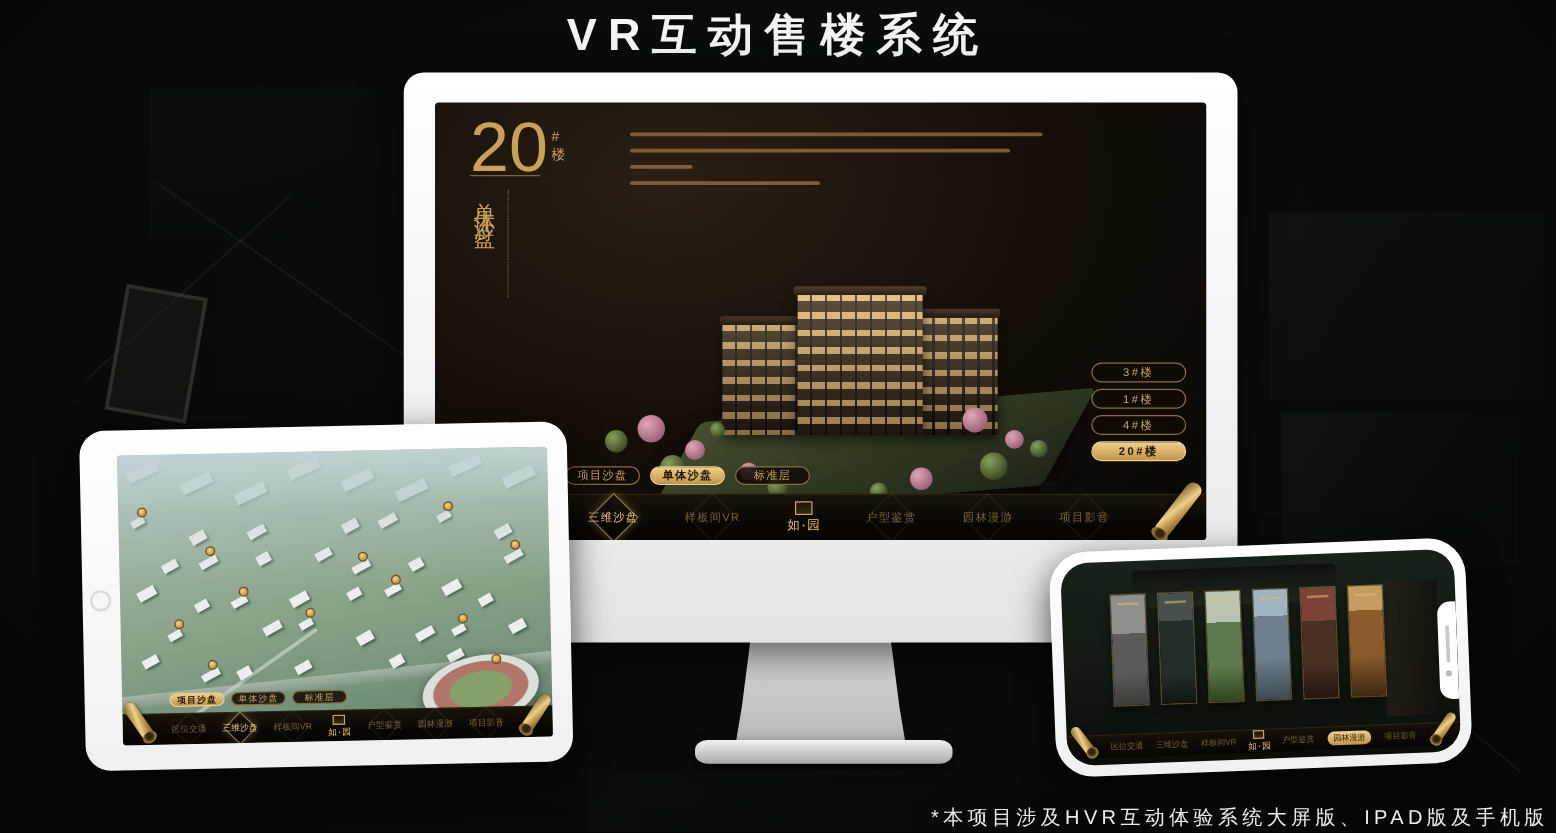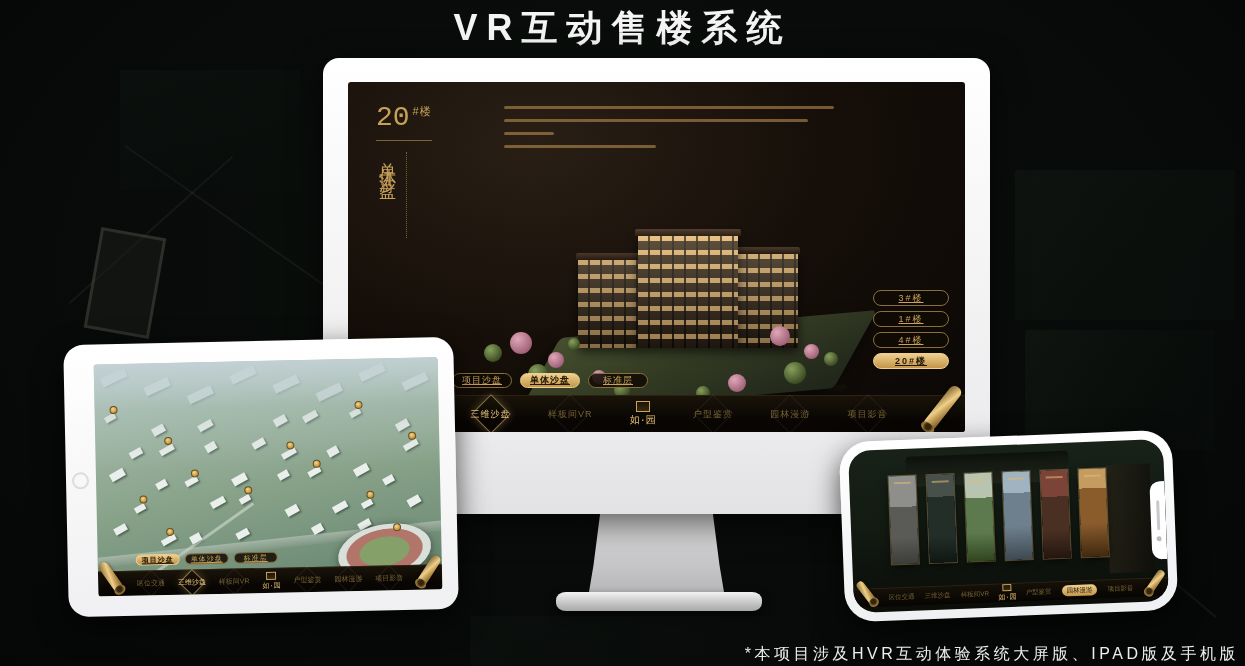--- a/index.html
+++ b/index.html
@@ -14,21 +14,21 @@
   .bg-photo.p1{right:10px;top:170px;width:220px;height:150px;background:linear-gradient(145deg,#2c3a30,#13201a 70%);}
   .bg-photo.p2{right:30px;top:330px;width:190px;height:120px;background:linear-gradient(125deg,#32402f,#101812 70%);}
   .bg-photo.p3{left:120px;top:70px;width:180px;height:120px;background:linear-gradient(155deg,#26302a,#0d130f 70%);}
   .bg-photo.p4{left:470px;top:616px;width:340px;height:50px;background:linear-gradient(90deg,#1c241e,#0c100d);}
   
   .page-title{position:absolute;top:0;left:0;width:100%;text-align:center;color:#f4f4f4;
     font-size:36px;font-weight:bold;letter-spacing:9px;line-height:56px;}
   .footnote{position:absolute;right:6px;bottom:1px;color:#ededed;font-size:16px;letter-spacing:3.5px;margin-top:15px;}
   
   .pill{display:flex;align-items:center;justify-content:center;border:1px solid #8a6f3a;color:#caa35c;
-    background:rgba(16,11,5,.85);border-radius:9px;letter-spacing:1px;box-sizing:border-box;text-decoration:underline;}
+    background:rgba(16,11,5,.85);border-radius:9px;letter-spacing:1px;box-sizing:border-box;}
   .pill.active{background:linear-gradient(#efd08c,#c3954a);color:#241708;border-color:#efd08c;font-weight:bold;}
   .navbar{position:absolute;left:0;right:0;bottom:0;display:flex;align-items:center;justify-content:space-evenly;
     background:linear-gradient(#191309,#080503 70%);border-top:1px solid rgba(90,70,35,.45);}
   .nav-item{position:relative;color:#756132;white-space:nowrap;cursor:default;}
   .nav-item::before{content:'';position:absolute;left:50%;top:50%;transform:translate(-50%,-50%) rotate(45deg);
     border:1px solid rgba(255,255,255,.07);}
   .nav-item.active{color:#ecc77e;}
   .nav-item.active::before{border-color:rgba(232,196,120,.55);box-shadow:0 0 8px rgba(232,196,120,.3);}
   .nav-logo{display:flex;flex-direction:column;align-items:center;gap:1px;}
   .seal{border:1px solid #caa35c;background:linear-gradient(#1c140a,#3a2a12);box-sizing:border-box;}
@@ -45,21 +45,21 @@
   .monitor-screen{position:absolute;left:25px;top:24px;width:617px;height:350px;border-radius:3px;overflow:hidden;
     background:radial-gradient(ellipse at 30% 18%, #291f15 0%, #160f09 48%, #0a0705 100%);}
   .stand-neck{position:absolute;left:588px;top:512px;width:137px;height:86px;
     background:linear-gradient(#efefef,#c9c9cb 55%,#b4b4b6);
     clip-path:polygon(9% 0,91% 0,96% 62%,100% 100%,0 100%,4% 62%);}
   .stand-base{position:absolute;left:556px;top:592px;width:206px;height:19px;border-radius:10px/8px;
     background:linear-gradient(#f2f2f2,#bdbdbf 70%,#a8a8aa);box-shadow:0 4px 10px rgba(0,0,0,.55);}
   
   .heading{position:absolute;left:28px;top:16px;color:#c8a158;}
   .heading .num-row{display:flex;align-items:flex-start;border-bottom:1px solid rgba(200,161,88,.55);padding-bottom:2px;width:56px;}
-  .heading .num{font-family:Liberation Mono, monospace;font-size:28px;line-height:40px;}
+  .heading .num{font-family:Liberation Sans, sans-serif;font-size:56px;line-height:40px;}
   .heading .suffix{font-size:11px;margin:6px 0 0 3px;letter-spacing:1px;}
   .heading .sub-wrap{display:flex;margin-top:7px;}
   .heading .subtitle{writing-mode:vertical-rl;font-size:17px;letter-spacing:7px;height:118px;}
   .heading .en-col{width:0;height:86px;border-left:1px dotted rgba(200,161,88,.55);margin:4px 0 0 7px;}
   .desc{position:absolute;left:156px;top:24px;width:330px;}
   .desc .dline{height:3px;background:rgba(198,152,82,.55);border-radius:2px;margin-bottom:10px;filter:blur(.3px);}
   
   .building-scene{position:absolute;left:118px;top:58px;width:446px;height:286px;}
   .platform{position:absolute;left:72px;bottom:26px;width:318px;height:74px;border-radius:5px;
     transform:rotate(-5deg) skewX(-34deg);

